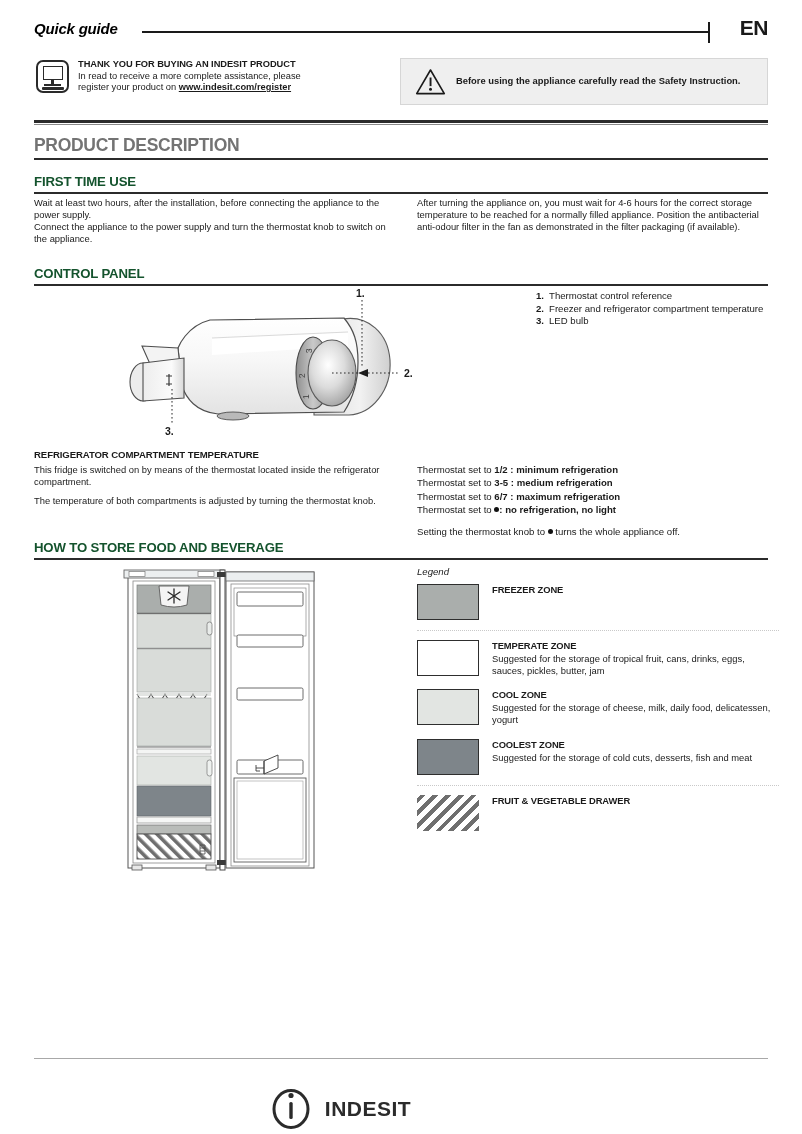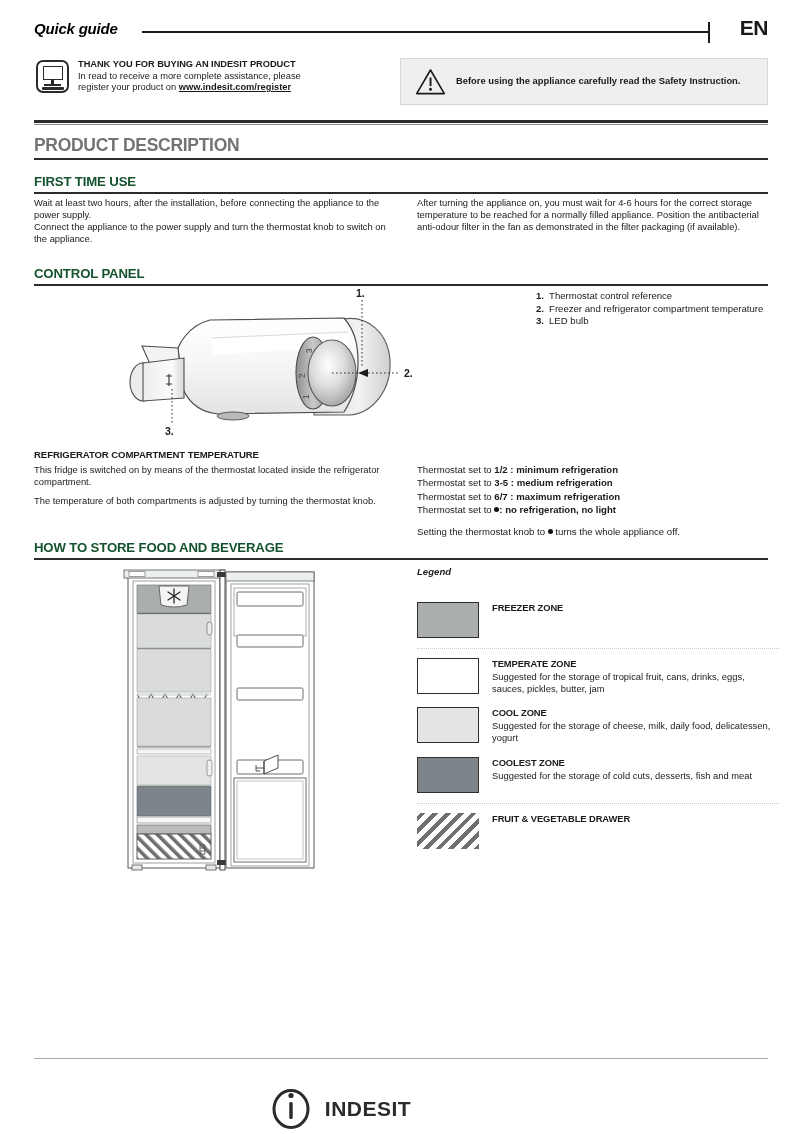--- a/index.html
+++ b/index.html
@@ -97,21 +97,21 @@
   .cp-list .num { font-weight: bold; flex: 0 0 auto; }
 
   
   .th-set { position: absolute; left: 417px; top: 463px; width: 355px; font-size: 9.6px; line-height: 13.3px; }
   .th-set .line b { font-weight: bold; }
   .th-set .note { margin-top: 9px; font-size: 9.6px; }
   .dotsym { display: inline-block; width: 5px; height: 5px; border-radius: 50%; background: #111; vertical-align: 1px; }
 
   
   .legend { position: absolute; left: 417px; top: 566px; width: 362px; }
-  .legend-title { font-size: 9.6px; font-weight: bold; font-style: italic; margin-bottom: 25px; }
+  .legend-title { font-size: 9.6px; font-weight: normal; font-style: italic; margin-bottom: 7px; }
   .leg-row { display: flex; gap: 13px; align-items: flex-start; }
   .swatch { flex: 0 0 auto; width: 62px; height: 36px; border: 1.3px solid #2e2e2e; }
   .swatch.hatch {
     border: none;
     background-image: repeating-linear-gradient(-45deg, #6f6f6f 0 4px, #ffffff 4px 9px);
   }
   .leg-txt { font-size: 9.4px; line-height: 12.1px; padding-top: 0px; }
   .leg-txt .t { font-weight: bold; letter-spacing: -0.1px; display: block; margin-bottom: 1px; }
   .leg-sep { height: 1px; border-top: 1px dotted #c9c9c9; margin: 10px 0 9px 0; }
 

